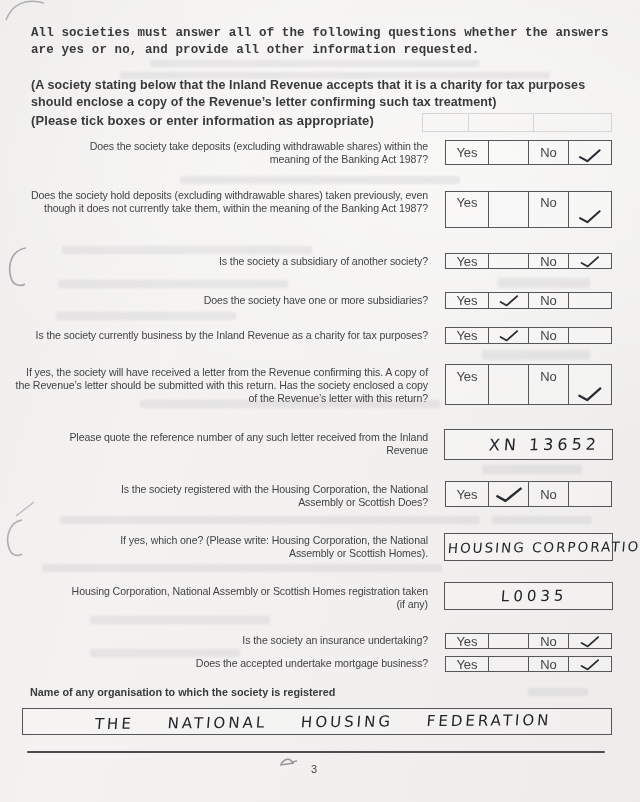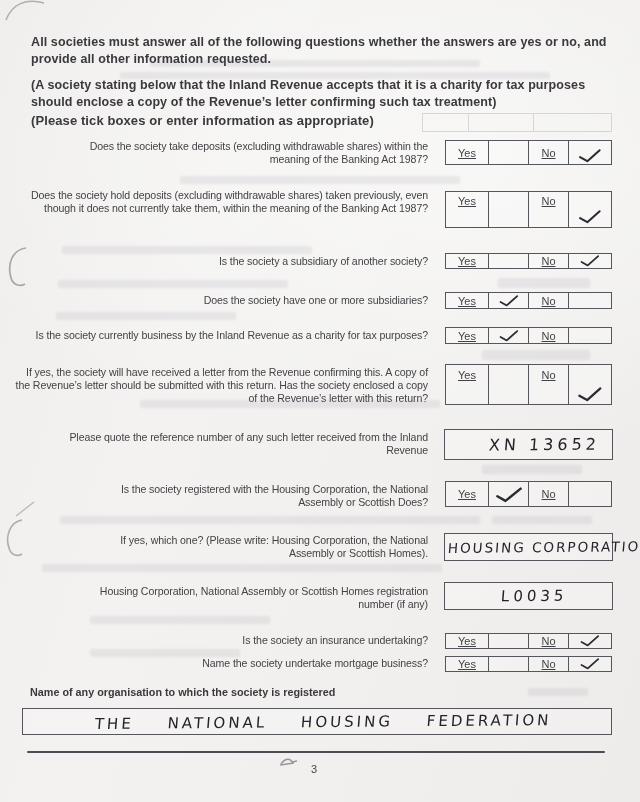--- a/index.html
+++ b/index.html
@@ -7,28 +7,28 @@
     width:640px;height:802px;position:relative;overflow:hidden;
     font-family:"Liberation Sans",sans-serif;
     background:
       radial-gradient(ellipse 900px 500px at 70% 20%, rgba(255,255,255,.5), rgba(0,0,0,0) 60%),
       linear-gradient(105deg, #efeeec 0%, #f3f2f0 30%, #f1f0ee 60%, #edecea 100%);
     color:#3e3e42;
   }
   .abs{position:absolute;}
   
   .hpara{left:31px;width:578px;font-weight:bold;font-size:12.5px;line-height:16.5px;color:#3a3a3e;letter-spacing:.1px;}
-  .h1{top:34px;}
+  .h1{top:25px;font-family:Liberation Mono, monospace;}
   .h2{top:77px;}
   .h3{top:114px;font-size:13px;line-height:13px;}
   
   .q-text{position:absolute;right:212px;text-align:right;font-size:10.6px;line-height:13.2px;color:#434347;letter-spacing:-0.1px;}
   .yn-group{position:absolute;left:445px;width:167px;display:grid;grid-template-columns:42px 40px 40px 1fr;
     border:1.3px solid #55555c;box-sizing:border-box;background:rgba(255,255,255,.25);}
-  .yn-group .cell{display:flex;align-items:center;justify-content:center;font-size:11px;color:#434347;text-decoration:underline;}
+  .yn-group .cell{display:flex;align-items:center;justify-content:center;font-size:13px;color:#434347;}
   .yn-group .cell + .cell{border-left:1.2px solid #55555c;}
   .inp-box{position:absolute;left:444px;width:169px;border:1.4px solid #55555c;box-sizing:border-box;
     display:flex;align-items:center;background:rgba(255,255,255,.25);}
   
   .handwrite{font-family:"DejaVu Sans",sans-serif;color:#23232b;transform:skewX(-5deg) rotate(-.5deg);
     letter-spacing:2.5px;font-size:14px;white-space:nowrap;}
   .tick svg{display:block;}
   .tl1 svg{transform:translateY(3px) rotate(-4deg);}
   .tl2 svg{transform:translateY(7px) rotate(-4deg);}
   .tl6 svg{transform:translateY(10px) rotate(-4deg);}
@@ -239,21 +239,21 @@
         </svg>
       </span>
     </div>
 </div>
 
 <div class="q-text" style="top:534px;width:330px">If yes, which one?  (Please write: Housing Corporation, the National Assembly or Scottish Homes).</div>
 <div class="inp-box" style="top:533px;height:28px;padding-left:3px">
   <span class="handwrite" style="font-size:13.5px;letter-spacing:2px">HOUSING  CORPORATION</span>
 </div>
 
-<div class="q-text" style="top:585px;width:360px">Housing Corporation, National Assembly or Scottish Homes registration number (if any)</div>
+<div class="q-text" style="top:585px;width:360px">Housing Corporation, National Assembly or Scottish Homes registration taken (if any)</div>
 <div class="inp-box" style="top:582px;height:28px;padding-left:56px">
   <span class="handwrite" style="font-size:15px;letter-spacing:4px">L0035</span>
 </div>
 
 <div class="q-text" style="top:634px">Is the society an insurance undertaking?</div>
 <div class="yn-group" style="top:633px;height:16px">
   <div class="cell">Yes</div>
   <div class="cell tick small-tick">
       <span style="visibility: hidden;">
         <svg width="24" height="14" viewBox="0 0 24 14">
@@ -264,21 +264,21 @@
   <div class="cell">No</div>
   <div class="cell tick small-tick">
       <span style="visibility: visible;">
         <svg width="24" height="14" viewBox="0 0 24 14">
           <path d="M2 7.5 L9 12 L22 2" stroke="#2b2b33" stroke-width="2.1" fill="none" stroke-linecap="round" stroke-linejoin="round"></path>
         </svg>
       </span>
     </div>
 </div>
 
-<div class="q-text" style="top:657px">Name the society undertake mortgage business?</div>
+<div class="q-text" style="top:657px">Does the accepted undertake mortgage business?</div>
 <div class="yn-group" style="top:656px;height:16px">
   <div class="cell">Yes</div>
   <div class="cell tick small-tick">
       <span style="visibility: hidden;">
         <svg width="24" height="14" viewBox="0 0 24 14">
           <path d="M2 7.5 L9 12 L22 2" stroke="#2b2b33" stroke-width="2.1" fill="none" stroke-linecap="round" stroke-linejoin="round"></path>
         </svg>
       </span>
     </div>
   <div class="cell">No</div>

